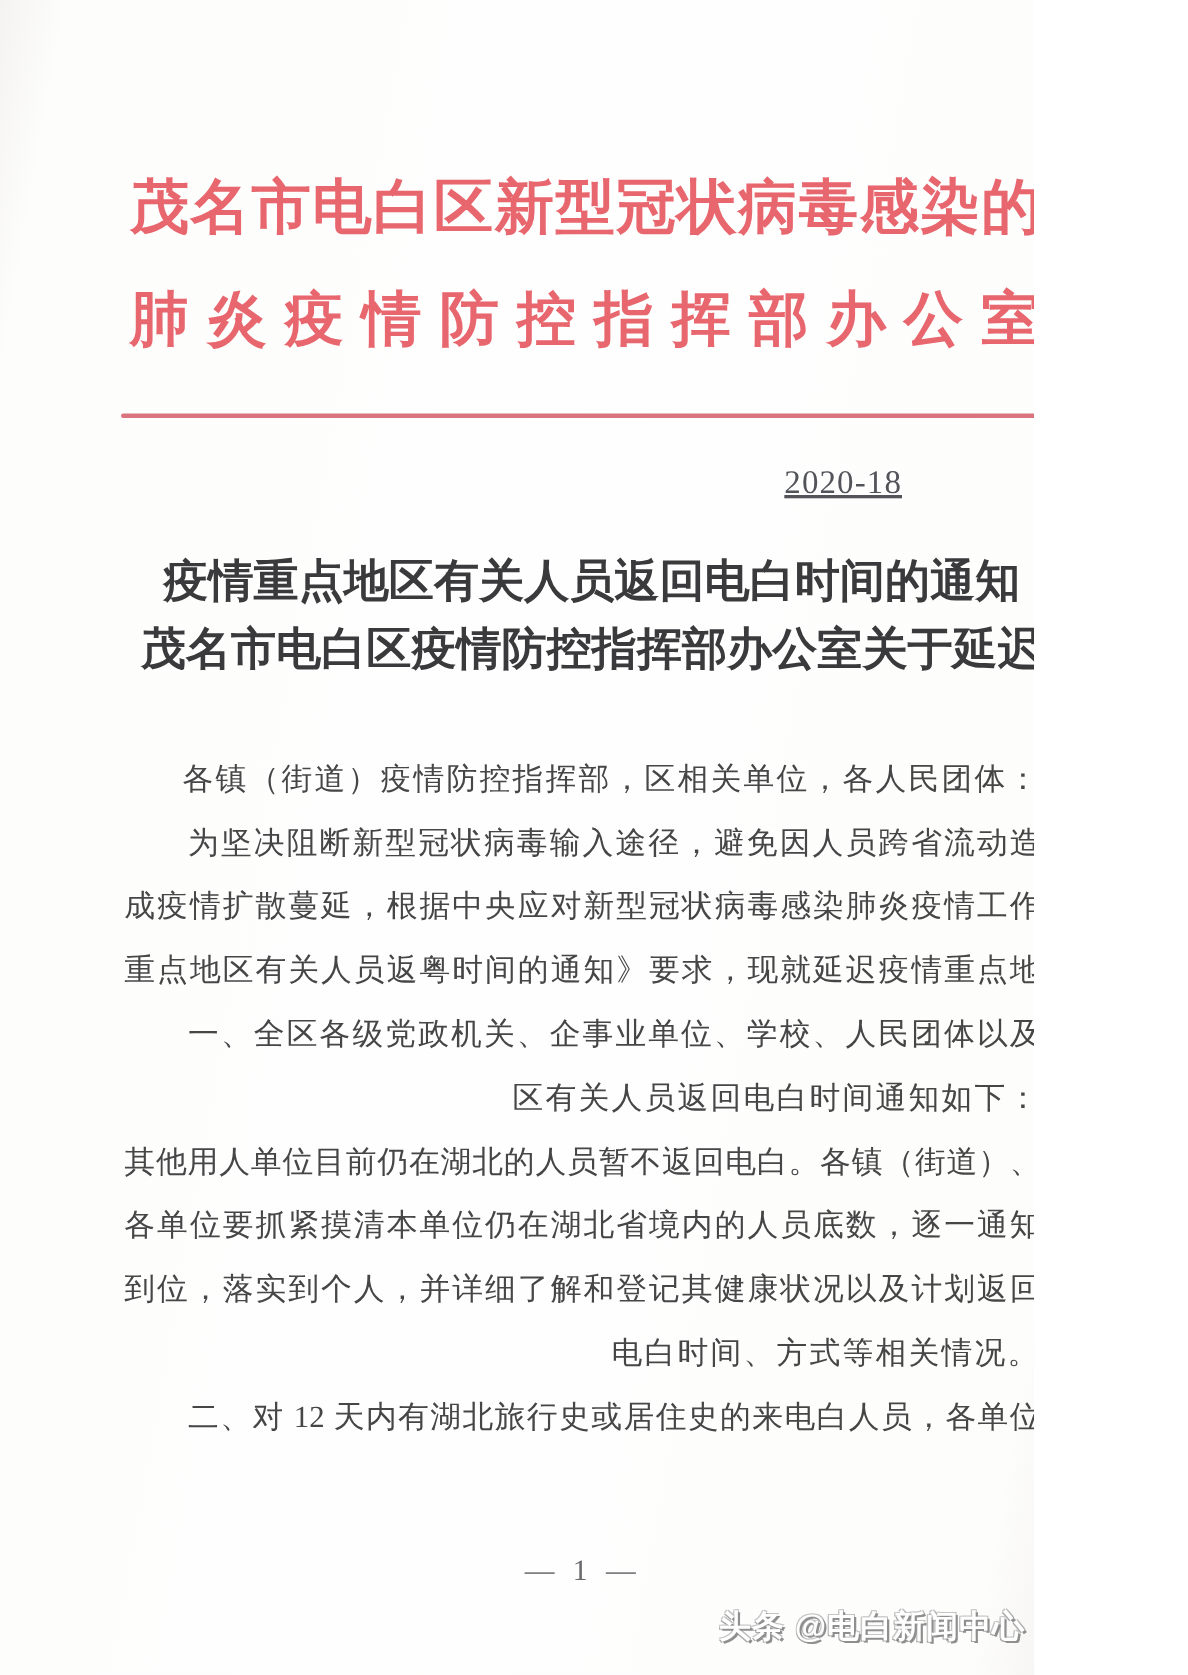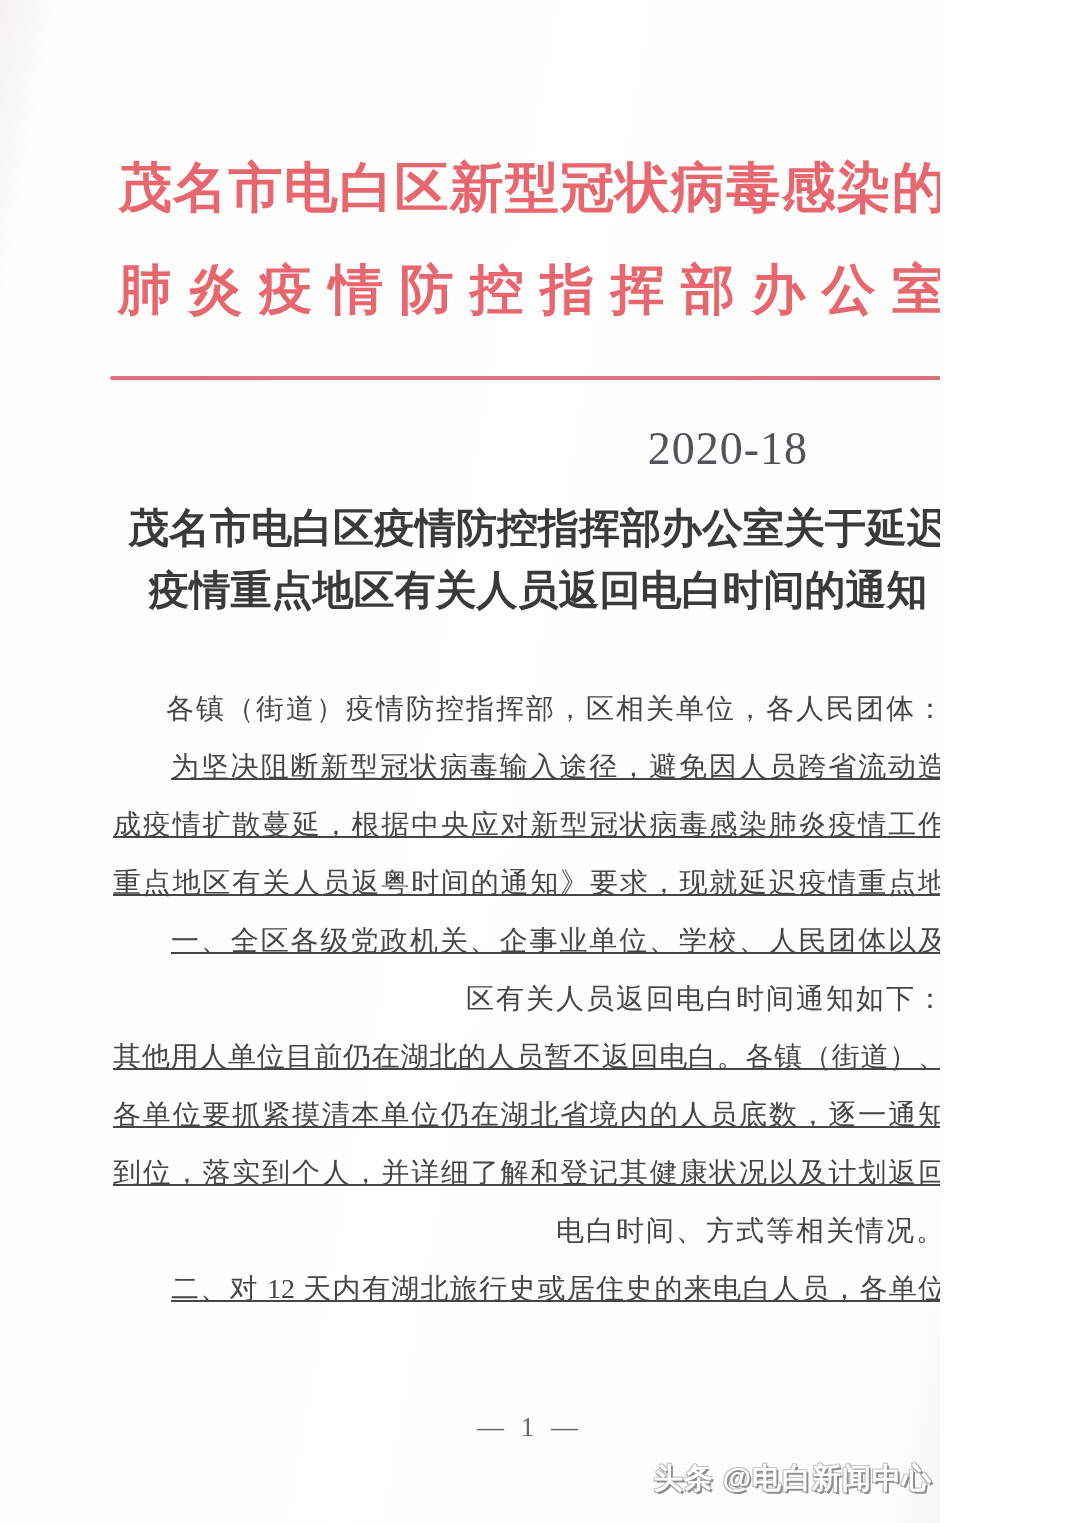--- a/index.html
+++ b/index.html
@@ -39,24 +39,25 @@
     top: 376px;
     width: 836px;
     height: 4px;
     background: #d9737d;
     border-radius: 2px;
   }
   
   .doc-no {
     position: absolute;
     top: 422px;
-    right: 132px;
-    font-size: 46px;
+    right: 120px;
+    font-size: 30px;
     letter-spacing: 1px;
     color: #53545a;
+    text-decoration: underline;
   }
   
   .doc-title {
     position: absolute;
     left: 115px;
     top: 497px;
     width: 846px;
     text-align: center;
     font-size: 41px;
     font-weight: bold;
@@ -73,21 +74,20 @@
     color: #464646;
   }
   .bline {
     height: 58px;
     line-height: 58px;
   }
   .bline.fill {
     text-align: justify;
     text-align-last: justify;
     text-justify: inter-character;
-    text-decoration: underline;
   }
   .bline.plain {
     text-align: right;
     letter-spacing: 2px;
   }
   .bline.indent {
     text-indent: 58px;
   }
   
   .page-no {
@@ -124,22 +124,22 @@
   <div class="letterhead">
     <div class="hline">茂名市电白区新型冠状病毒感染的</div>
     <div class="hline">肺炎疫情防控指挥部办公室</div>
   </div>
 
   <div class="red-rule"></div>
 
   <div class="doc-no">2020-18</div>
 
   <div class="doc-title">
+    <div>疫情重点地区有关人员返回电白时间的通知</div>
     <div>茂名市电白区疫情防控指挥部办公室关于延迟</div>
-    <div>疫情重点地区有关人员返回电白时间的通知</div>
   </div>
 
   <div class="body-text" id="body-lines">
       <div class="bline plain">各镇（街道）疫情防控指挥部，区相关单位，各人民团体：</div>
       <div class="bline fill indent">为坚决阻断新型冠状病毒输入途径，避免因人员跨省流动造</div>
       <div class="bline fill">成疫情扩散蔓延，根据中央应对新型冠状病毒感染肺炎疫情工作</div>
       <div class="bline fill">重点地区有关人员返粤时间的通知》要求，现就延迟疫情重点地</div>
       <div class="bline fill indent">一、全区各级党政机关、企事业单位、学校、人民团体以及</div>
       <div class="bline plain">区有关人员返回电白时间通知如下：</div>
       <div class="bline fill">其他用人单位目前仍在湖北的人员暂不返回电白。各镇（街道）、</div>

